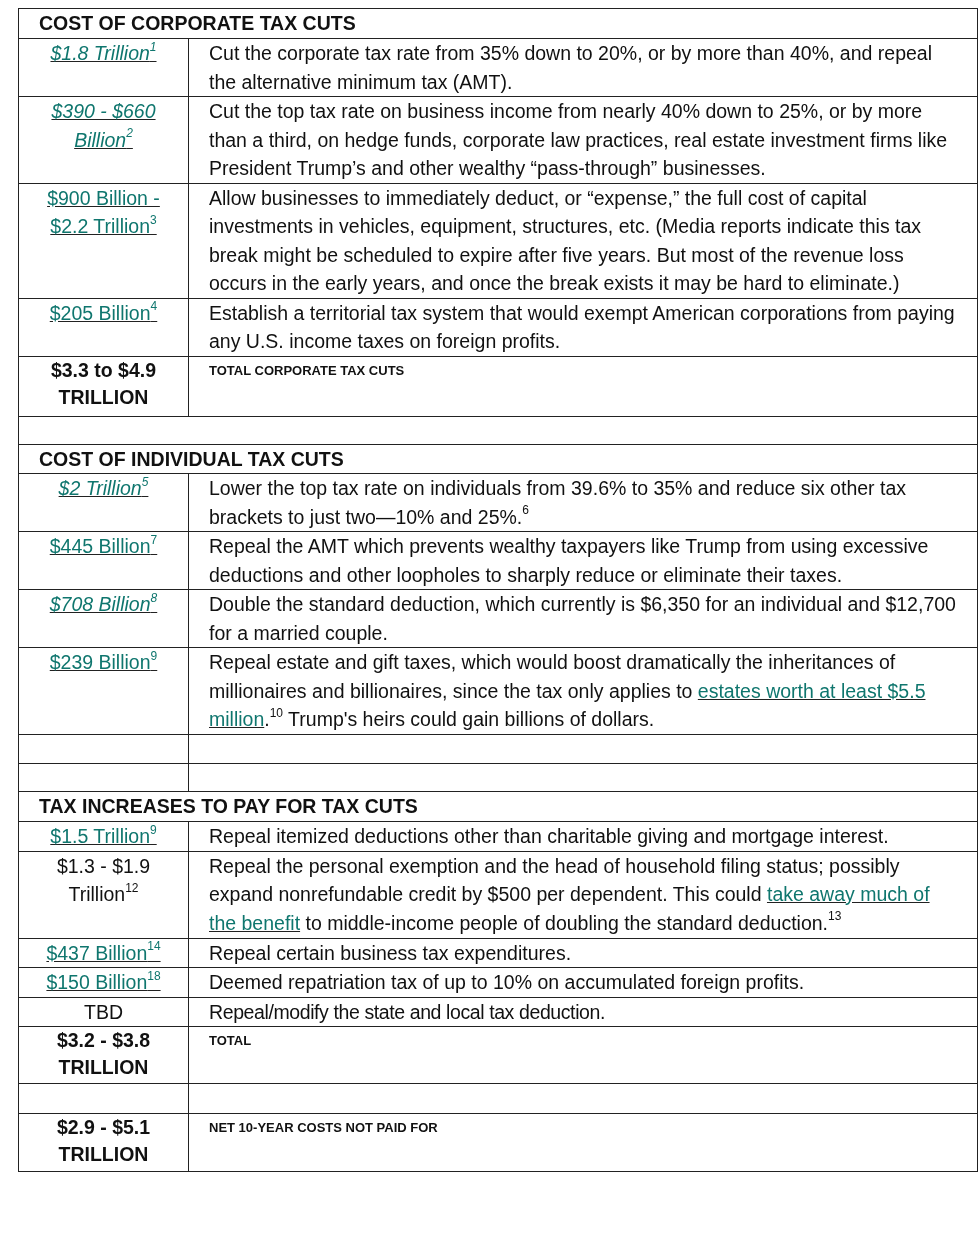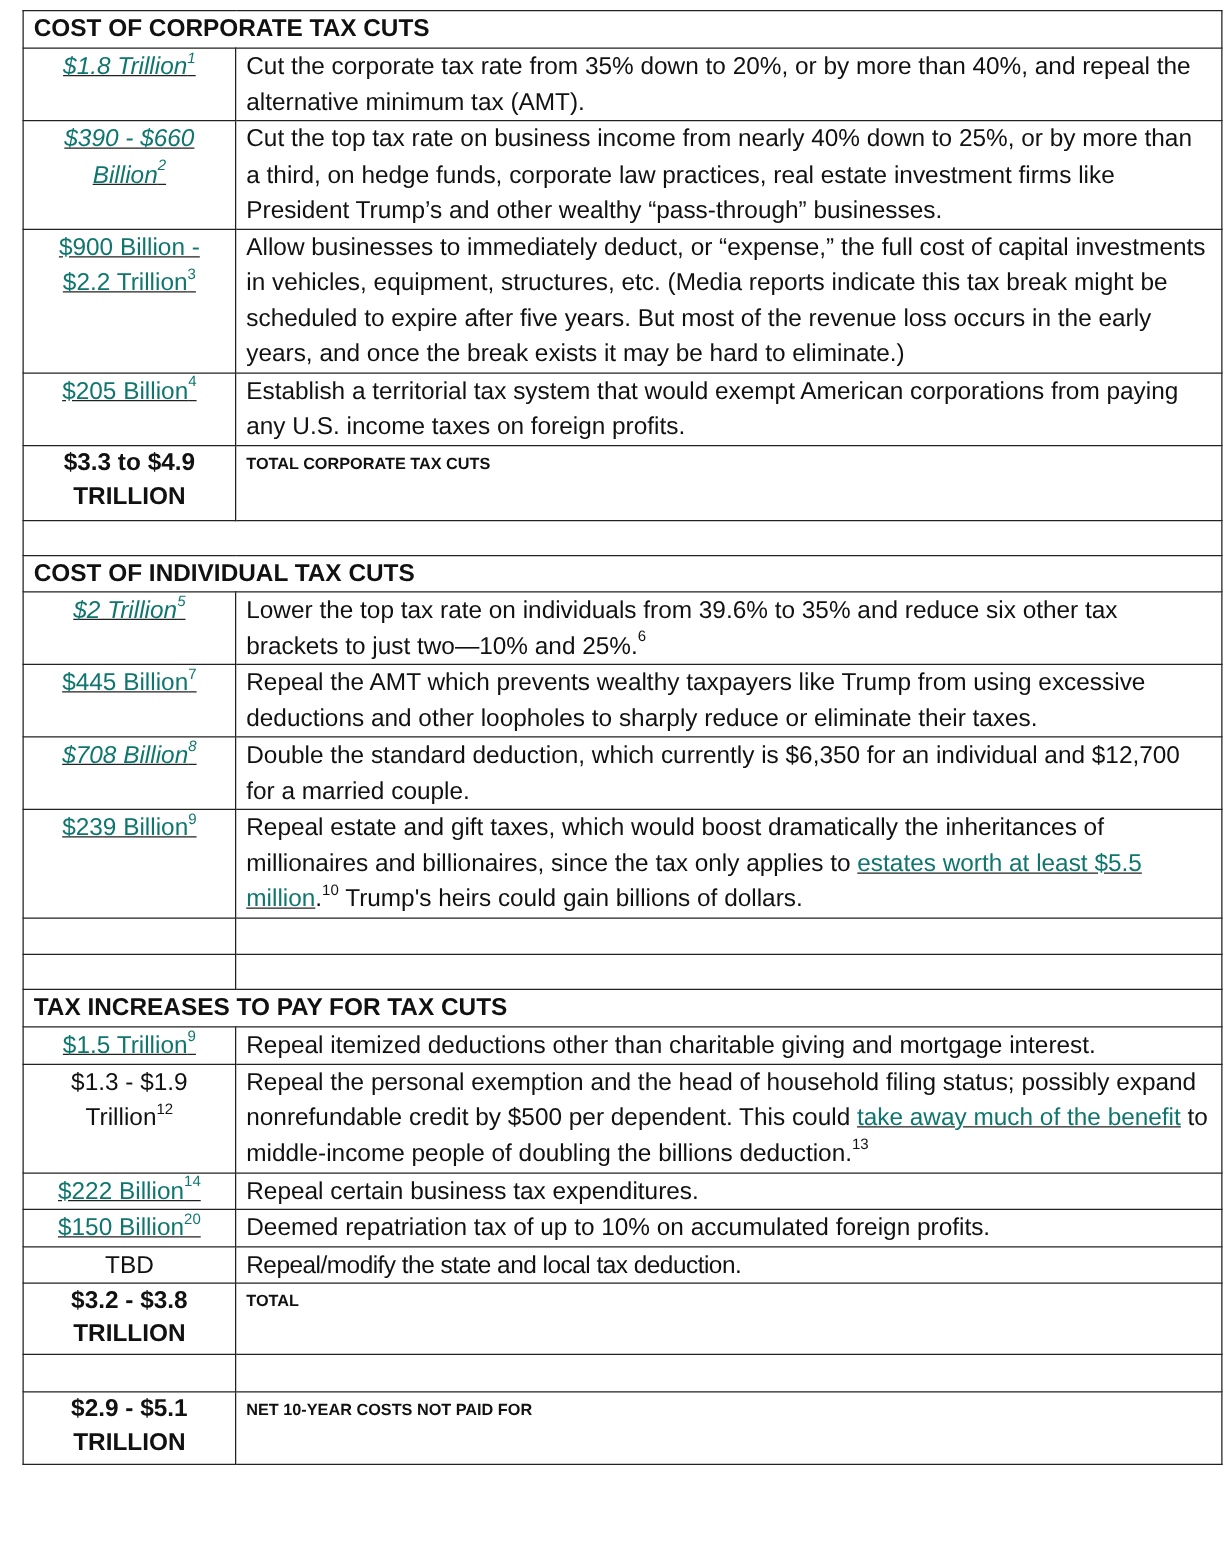--- a/index.html
+++ b/index.html
@@ -1,20 +1,20 @@
 <!DOCTYPE html>
 <html><head>
 <meta charset="utf-8">
 <style>
   html, body { margin: 0; padding: 0; background: #ffffff; }
   body { width: 980px; height: 1251px; position: relative; overflow: hidden;
          font-family: "Liberation Sans", sans-serif; color: #111; }
   table.doc { position: absolute; left: 18px; top: 8px; width: 960px;
               border-collapse: collapse; table-layout: fixed; }
-  table.doc td { border: 1.5px solid #222; padding: 0 8px; vertical-align: top;
+  table.doc td { border: 1.5px solid #222; padding: 0 20px; vertical-align: top;
                  font-size: 19.5px; line-height: 28.5px; }
   td.amt { width: 153px; text-align: center; padding: 0 4px; }
   td.sec { font-weight: bold; font-size: 19.5px; padding-left: 6px; }
   .b { font-weight: normal; }
   a.lnk { color: #0f766e; text-decoration: underline; text-decoration-color: #222; }
   .ital { font-style: italic; }
   sup { font-size: 12px; line-height: 0; position: relative; top: -2px; vertical-align: super; }
   td.tot { font-weight: bold; vertical-align: middle; }
   td.amt.tot { line-height: 27px; }
   td.desc.tot { font-size: 13px; }
@@ -89,28 +89,28 @@
 
   <tr style="height:30px">
     <td colspan="2" class="sec">TAX INCREASES TO PAY FOR TAX CUTS</td>
   </tr>
   <tr style="height:29px">
     <td class="amt"><a class="lnk" href="#"><span>$1.5 Trillion</span><sup>9</sup></a></td>
     <td class="desc"><span class="b">Repeal itemized deductions</span><span> other than charitable giving and mortgage interest.</span></td>
   </tr>
   <tr style="height:87px">
     <td class="amt"><span>$1.3 - $1.9</span><br><span>Trillion</span><sup>12</sup></td>
-    <td class="desc"><span class="b">Repeal the personal exemption and the head of household filing status</span><span>; possibly expand nonrefundable credit by $500 per dependent. This could </span><a class="lnk" href="#">take away much of the benefit</a><span> to middle-income people of doubling the billions deduction.</span><sup>13</sup></td>
+    <td class="desc"><span class="b">Repeal the personal exemption and the head of household filing status</span><span>; possibly expand nonrefundable credit by $500 per dependent. This could </span><a class="lnk" href="#">take away much of the benefit</a><span> to middle-income people of doubling the standard deduction.</span><sup>13</sup></td>
   </tr>
   <tr style="height:28px">
-    <td class="amt"><a class="lnk" href="#"><span>$222 Billion</span><sup>14</sup></a></td>
+    <td class="amt"><a class="lnk" href="#"><span>$437 Billion</span><sup>14</sup></a></td>
     <td class="desc"><span class="b">Repeal certain business tax expenditures.</span></td>
   </tr>
   <tr style="height:29px">
-    <td class="amt"><a class="lnk" href="#"><span>$150 Billion</span><sup>20</sup></a></td>
+    <td class="amt"><a class="lnk" href="#"><span>$150 Billion</span><sup>18</sup></a></td>
     <td class="desc"><span class="b">Deemed repatriation tax of up to 10% on accumulated foreign profits</span><span>.</span></td>
   </tr>
   <tr style="height:27px">
     <td class="amt">TBD</td>
     <td class="desc tbd-narrow"><span class="b">Repeal/modify the state and local tax deduction.</span></td>
   </tr>
   <tr style="height:57px">
     <td class="amt tot"><span>$3.2 - $3.8</span><br><span>TRILLION</span></td>
     <td class="desc tot">TOTAL</td>
   </tr>

